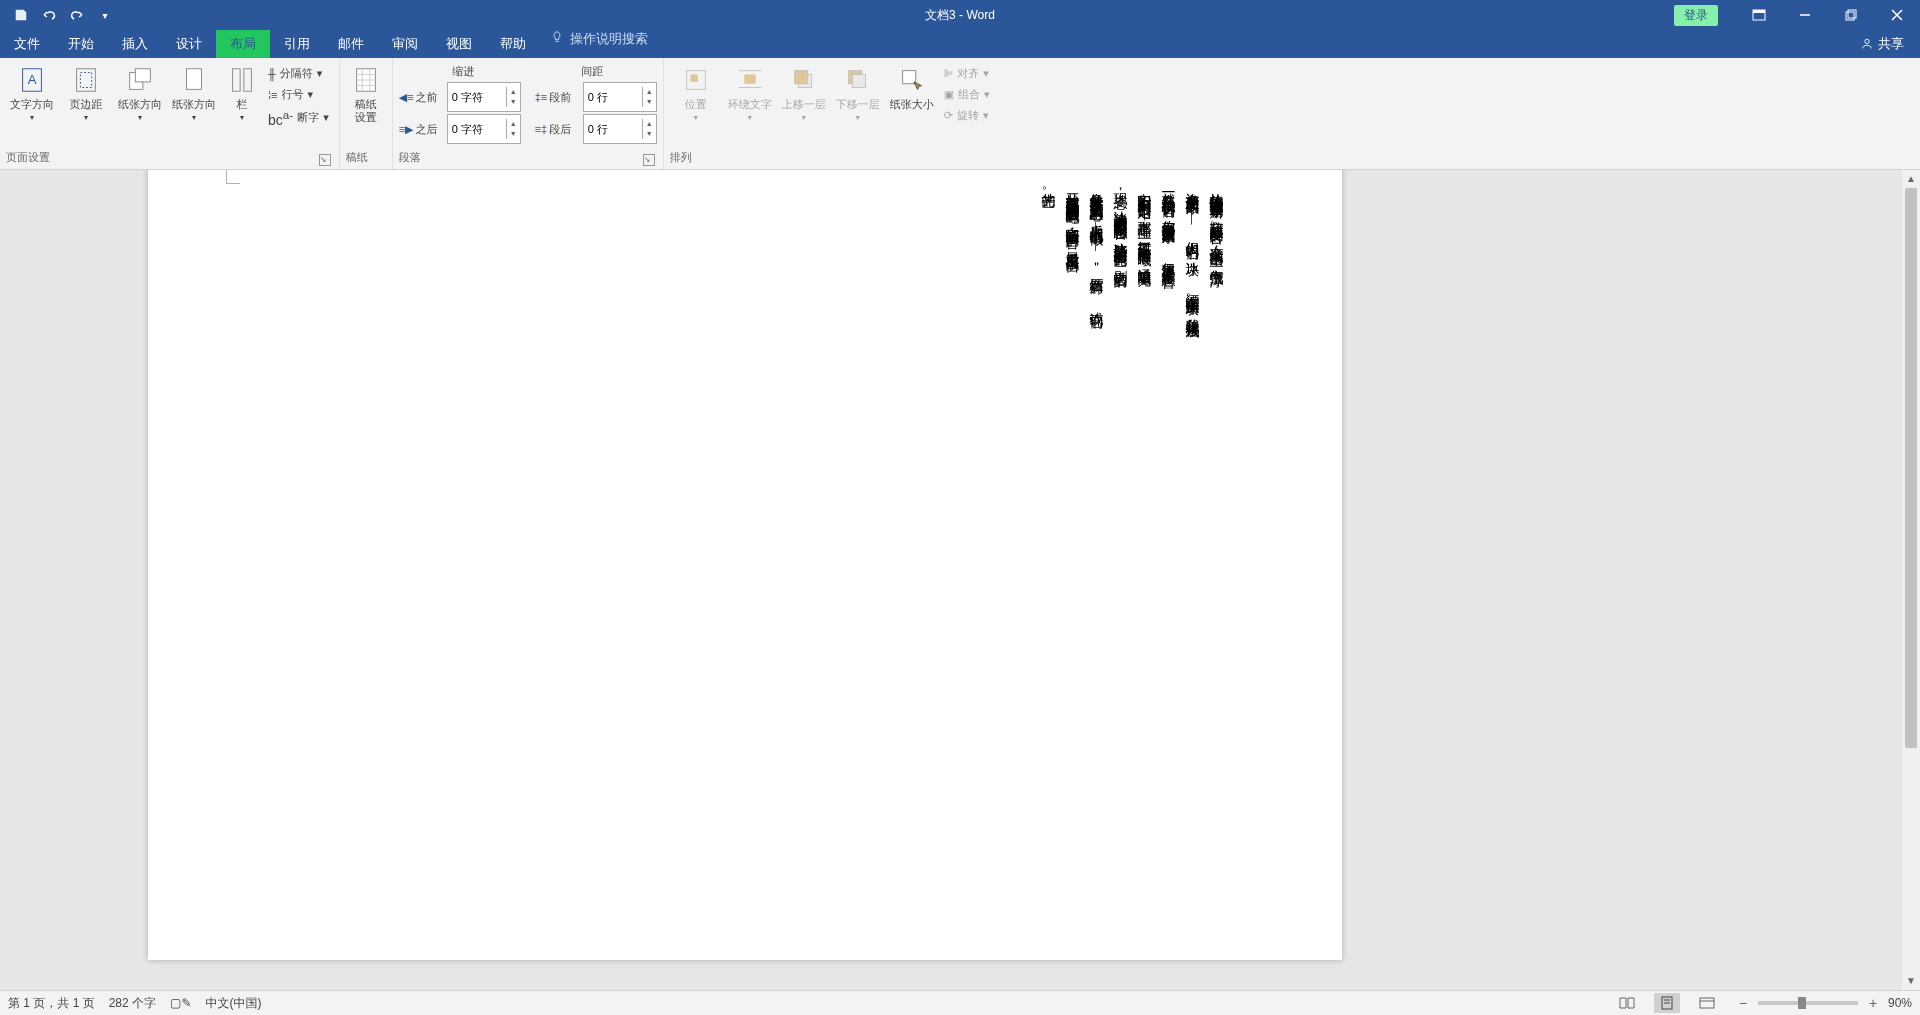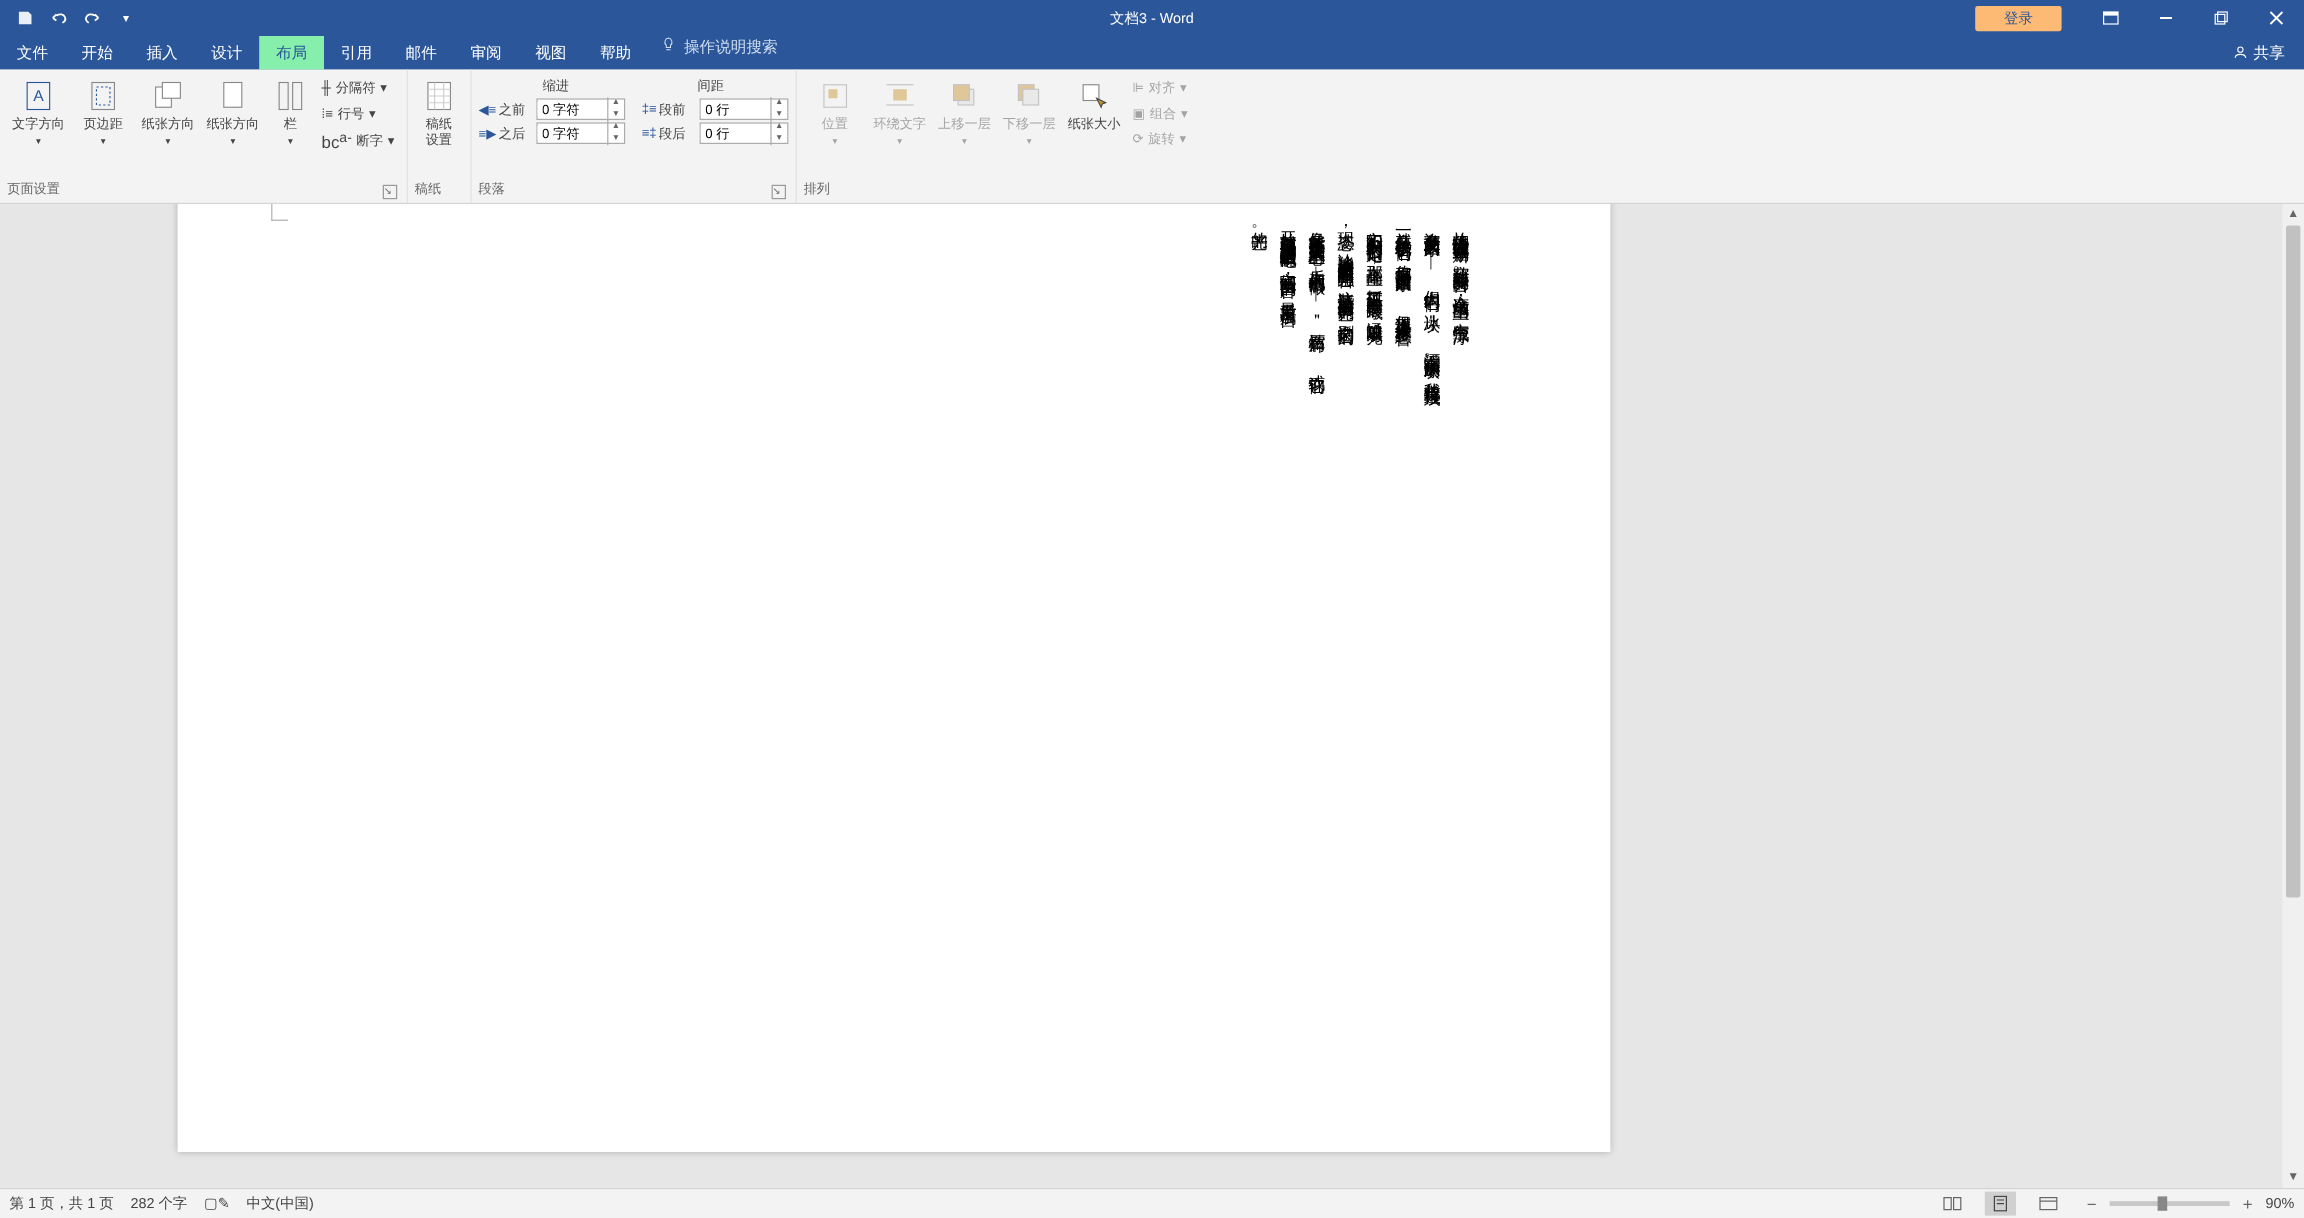--- a/index.html
+++ b/index.html
@@ -4,27 +4,27 @@
 <style>
 * { margin: 0; padding: 0; box-sizing: border-box; font-family: "Microsoft YaHei", "Segoe UI", sans-serif; }
 body { background: #e6e6e6; width: 1920px; height: 1015px; overflow: hidden; display: flex; flex-direction: column; }
 
 
 .titlebar { background: #2b579a; height: 30px; display: flex; align-items: center; color: #fff; position: relative; }
 .qat { display: flex; align-items: center; gap: 2px; padding-left: 8px; }
 .qat-btn { width: 26px; height: 26px; display: flex; align-items: center; justify-content: center; color: #fff; font-size: 14px; cursor: pointer; }
 .title-center { position: absolute; left: 50%; transform: translateX(-50%); font-size: 12px; color: #fff; }
 .title-right { margin-left: auto; display: flex; align-items: center; }
-.login-btn { background: #fdba74; color: #2b579a; font-size: 12px; padding: 2px 24px; border-radius: 2px; margin-right: 18px; cursor: pointer; }
+.login-btn { background: #86efac; color: #2b579a; font-size: 12px; padding: 2px 10px; border-radius: 2px; margin-right: 18px; cursor: pointer; }
 .win-btn { width: 46px; height: 30px; display: flex; align-items: center; justify-content: center; color: #fff; cursor: pointer; }
 
 
 .tabs { background: #2b579a; height: 28px; display: flex; align-items: stretch; color: #fff; font-size: 13px; }
 .tab { padding: 0 14px; display: flex; align-items: center; cursor: pointer; }
-.tab.active { background: #86efac; color: #2b579a; font-family: Liberation Serif, serif; }
+.tab.active { background: #22c55e; color: #2b579a; font-family: Liberation Serif, serif; }
 .tell-me { display: flex; align-items: flex-start; gap: 6px; padding: 0 10px; color: #d0dff1; cursor: text; }
 .share { margin-left: auto; padding: 0 16px; display: flex; align-items: center; gap: 4px; cursor: pointer; }
 
 
 .ribbon { background: #f3f3f3; height: 112px; border-bottom: 1px solid #d4d4d4; display: flex; }
 .group { border-right: 1px solid #e1e1e1; display: flex; flex-direction: column; padding: 4px 6px 0 6px; }
 .group-body { flex: 1; display: flex; align-items: flex-start; gap: 2px; }
 .group-label { font-size: 11px; color: #666; text-align: left; padding: 2px 0 4px 0; position: relative; }
 .dlg-launcher { position: absolute; right: 2px; bottom: 3px; width: 12px; height: 12px; border: 1px solid #999; cursor: pointer; font-size: 8px; line-height: 10px; color: #666; }
 
@@ -34,21 +34,21 @@
 .big-btn.narrow { width: 40px; }
 
 .small-rows { display: flex; flex-direction: column; gap: 2px; padding-top: 2px; }
 .small-btn { display: flex; align-items: center; gap: 4px; font-size: 11px; color: #444; padding: 2px 4px; cursor: pointer; white-space: nowrap; }
 
 .indent-spacing { display: flex; flex-direction: column; justify-content: center; }
 .is-header { display: flex; font-size: 11px; color: #444; padding: 2px 0; }
 .is-header .col { flex: 1; text-align: center; }
 .is-row { display: flex; align-items: center; gap: 4px; padding: 1px 0; }
 .is-row .lab { font-size: 11px; color: #444; width: 44px; display: flex; align-items: center; gap: 2px; }
-.spin { display: flex; align-items: center; border: 1px solid #ababab; background: #fff; height: 18px; }
+.spin { display: flex; align-items: center; border: 1px solid #ababab; background: #fff; height: 30px; }
 .spin input { border: none; width: 58px; font-size: 11px; padding: 0 4px; outline: none; }
 .spin .arrows { display: flex; flex-direction: column; }
 .spin .arrow { width: 14px; height: 10px; font-size: 7px; line-height: 10px; text-align: center; border-left: 1px solid #ababab; cursor: pointer; color: #666; }
 
 .disabled { opacity: 0.45; }
 
 
 .doc-area { flex: 1; background: #e6e6e6; position: relative; overflow: hidden; }
 .page { position: absolute; left: 148px; top: -10px; width: 1194px; height: 800px; background: #fff; box-shadow: 0 0 6px rgba(0,0,0,0.25); }
 .page-corner { position: absolute; top: 10px; left: 78px; width: 14px; height: 14px; border-left: 1px solid #b0b0b0; border-bottom: 1px solid #b0b0b0; }

